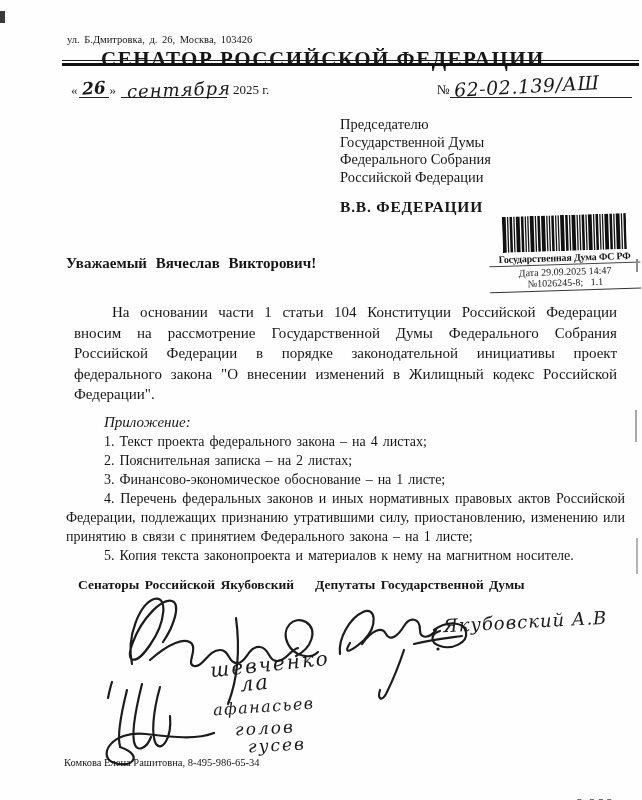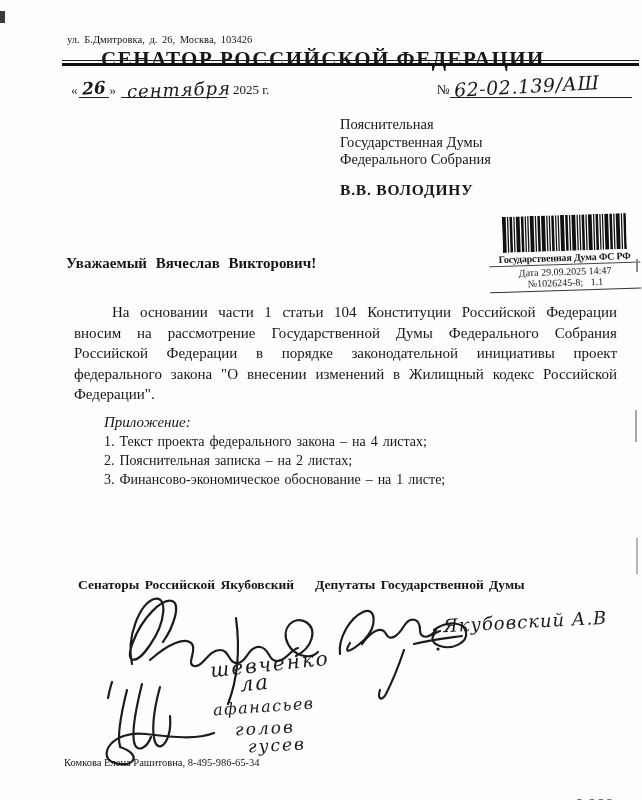--- a/index.html
+++ b/index.html
@@ -104,24 +104,25 @@
   </div>
 
   <div class="ref-row">
     <span>№</span>
     <span class="blank blank-ref">
       <span class="hw hw-ref">62-02.139/АШ</span>
     </span>
   </div>
 
   <div class="recipient">
-    <div>Пояснительная</div>
-    <div>Государственная Думы</div>
+    <div>Председателю</div>
+    <div>Государственной Думы</div>
     <div>Федерального Собрания</div>
-    <div class="recipient-name">В.В. ВОЛОДИНУ</div>
+    <div>Российской Федерации</div>
+    <div class="recipient-name">В.В. ФЕДЕРАЦИИ</div>
   </div>
 
   <div class="stamp">
     <svg class="barcode" viewBox="0 0 98 30" preserveAspectRatio="none" xmlns="http://www.w3.org/2000/svg">
       <g fill="#111">
         <rect x="0" width="3" height="30"></rect>
           <rect x="4" width="1" height="30"></rect>
           <rect x="6" width="2" height="30"></rect>
         <rect x="9" width="1" height="30"></rect>
           <rect x="11" width="3" height="30"></rect>
@@ -164,20 +165,22 @@
   </div>
 
   <div class="salutation">Уважаемый Вячеслав Викторович!</div>
 
   <div class="bodyflow">
     <p class="par">На основании части 1 статьи 104 Конституции Российской Федерации вносим на рассмотрение Государственной Думы Федерального Собрания Российской Федерации в порядке законодательной инициативы проект федерального закона "О внесении изменений в Жилищный кодекс Российской Федерации".</p>
     <p class="att-label">Приложение:</p>
     <p class="att-item">1. Текст проекта федерального закона – на 4 листах;</p>
     <p class="att-item">2. Пояснительная записка – на 2 листах;</p>
     <p class="att-item">3. Финансово-экономическое обоснование – на 1 листе;</p>
+    <p class="att-item">4. Перечень федеральных законов и иных нормативных правовых актов Российской Федерации, подлежащих признанию утратившими силу, приостановлению, изменению или принятию в связи с принятием Федерального закона – на 1 листе;</p>
+    <p class="att-item">5. Копия текста законопроекта и материалов к нему на магнитном носителе.</p>
   </div>
 
   <div class="sig-title sig-title-left">Сенаторы Российской Якубовский</div>
   <div class="sig-title sig-title-right">Депутаты Государственной Думы</div>
 
   <svg class="signatures" viewBox="0 0 642 800" xmlns="http://www.w3.org/2000/svg" fill="none" stroke="#1c1c1c" stroke-width="2.2" stroke-linecap="round">
 
     <path d="M132,664 C126,636 140,604 154,599 C168,595 166,622 150,645 C136,666 124,664 133,642 C142,618 162,598 172,601 C181,604 174,626 163,642"></path>
     <path d="M150,660 C168,644 186,636 192,644 C197,651 186,664 194,666 C203,668 208,650 220,650 C230,650 228,664 238,663 C247,662 248,646 260,647 C270,648 268,662 278,661 C287,660 290,650 298,648"></path>
     <path d="M296,656 C312,648 318,630 306,622 C294,615 280,628 288,644 C294,656 310,660 318,652"></path>

